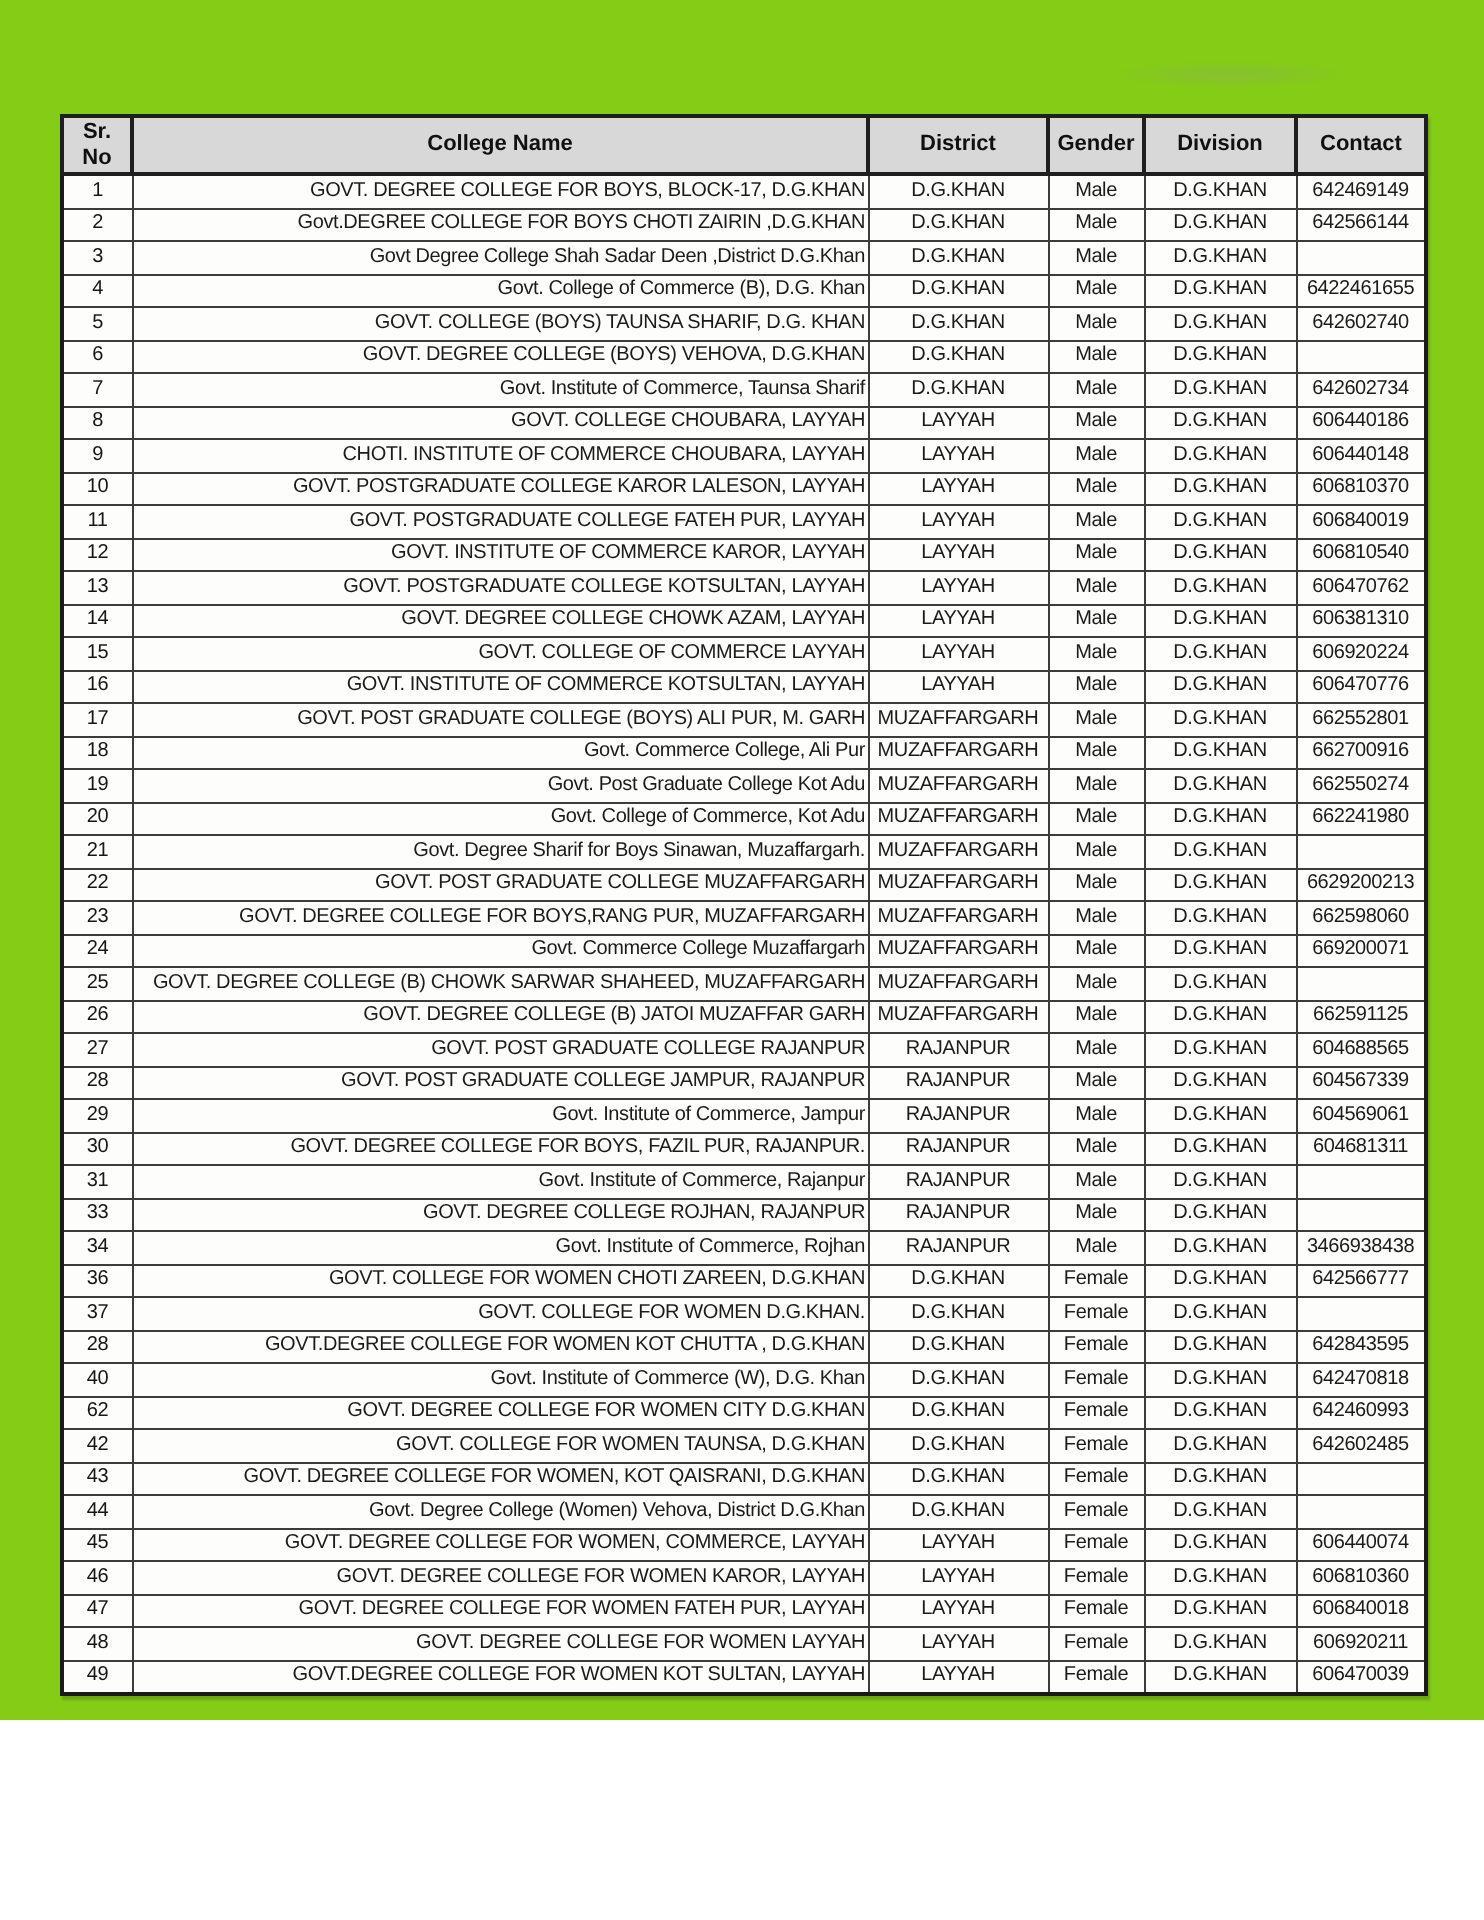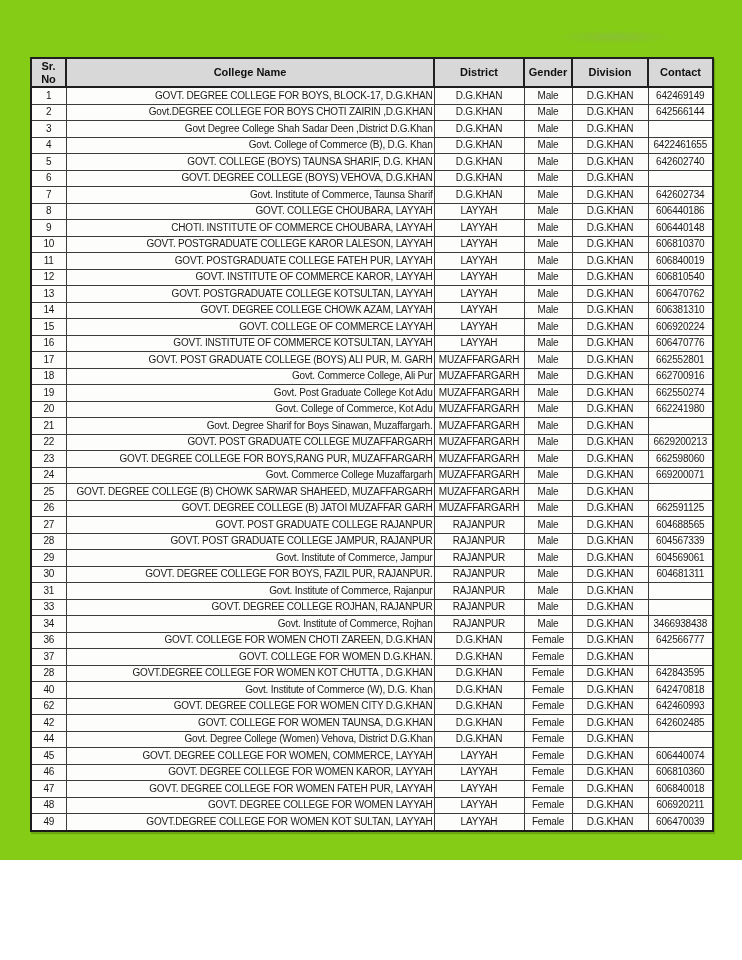--- a/index.html
+++ b/index.html
@@ -399,20 +399,28 @@
         </tr>
         <tr>
           <td class="col-sr_no">42</td>
           <td class="col-college_name">GOVT. COLLEGE FOR WOMEN TAUNSA, D.G.KHAN</td>
           <td class="col-district">D.G.KHAN</td>
           <td class="col-gender">Female</td>
           <td class="col-division">D.G.KHAN</td>
           <td class="col-contact">642602485</td>
         </tr>
         <tr>
+          <td class="col-sr_no">43</td>
+          <td class="col-college_name">GOVT. DEGREE COLLEGE FOR WOMEN, KOT QAISRANI, D.G.KHAN</td>
+          <td class="col-district">D.G.KHAN</td>
+          <td class="col-gender">Female</td>
+          <td class="col-division">D.G.KHAN</td>
+          <td class="col-contact"></td>
+        </tr>
+        <tr>
           <td class="col-sr_no">44</td>
           <td class="col-college_name">Govt. Degree College (Women) Vehova, District D.G.Khan</td>
           <td class="col-district">D.G.KHAN</td>
           <td class="col-gender">Female</td>
           <td class="col-division">D.G.KHAN</td>
           <td class="col-contact"></td>
         </tr>
         <tr>
           <td class="col-sr_no">45</td>
           <td class="col-college_name">GOVT. DEGREE COLLEGE FOR WOMEN, COMMERCE, LAYYAH</td>

